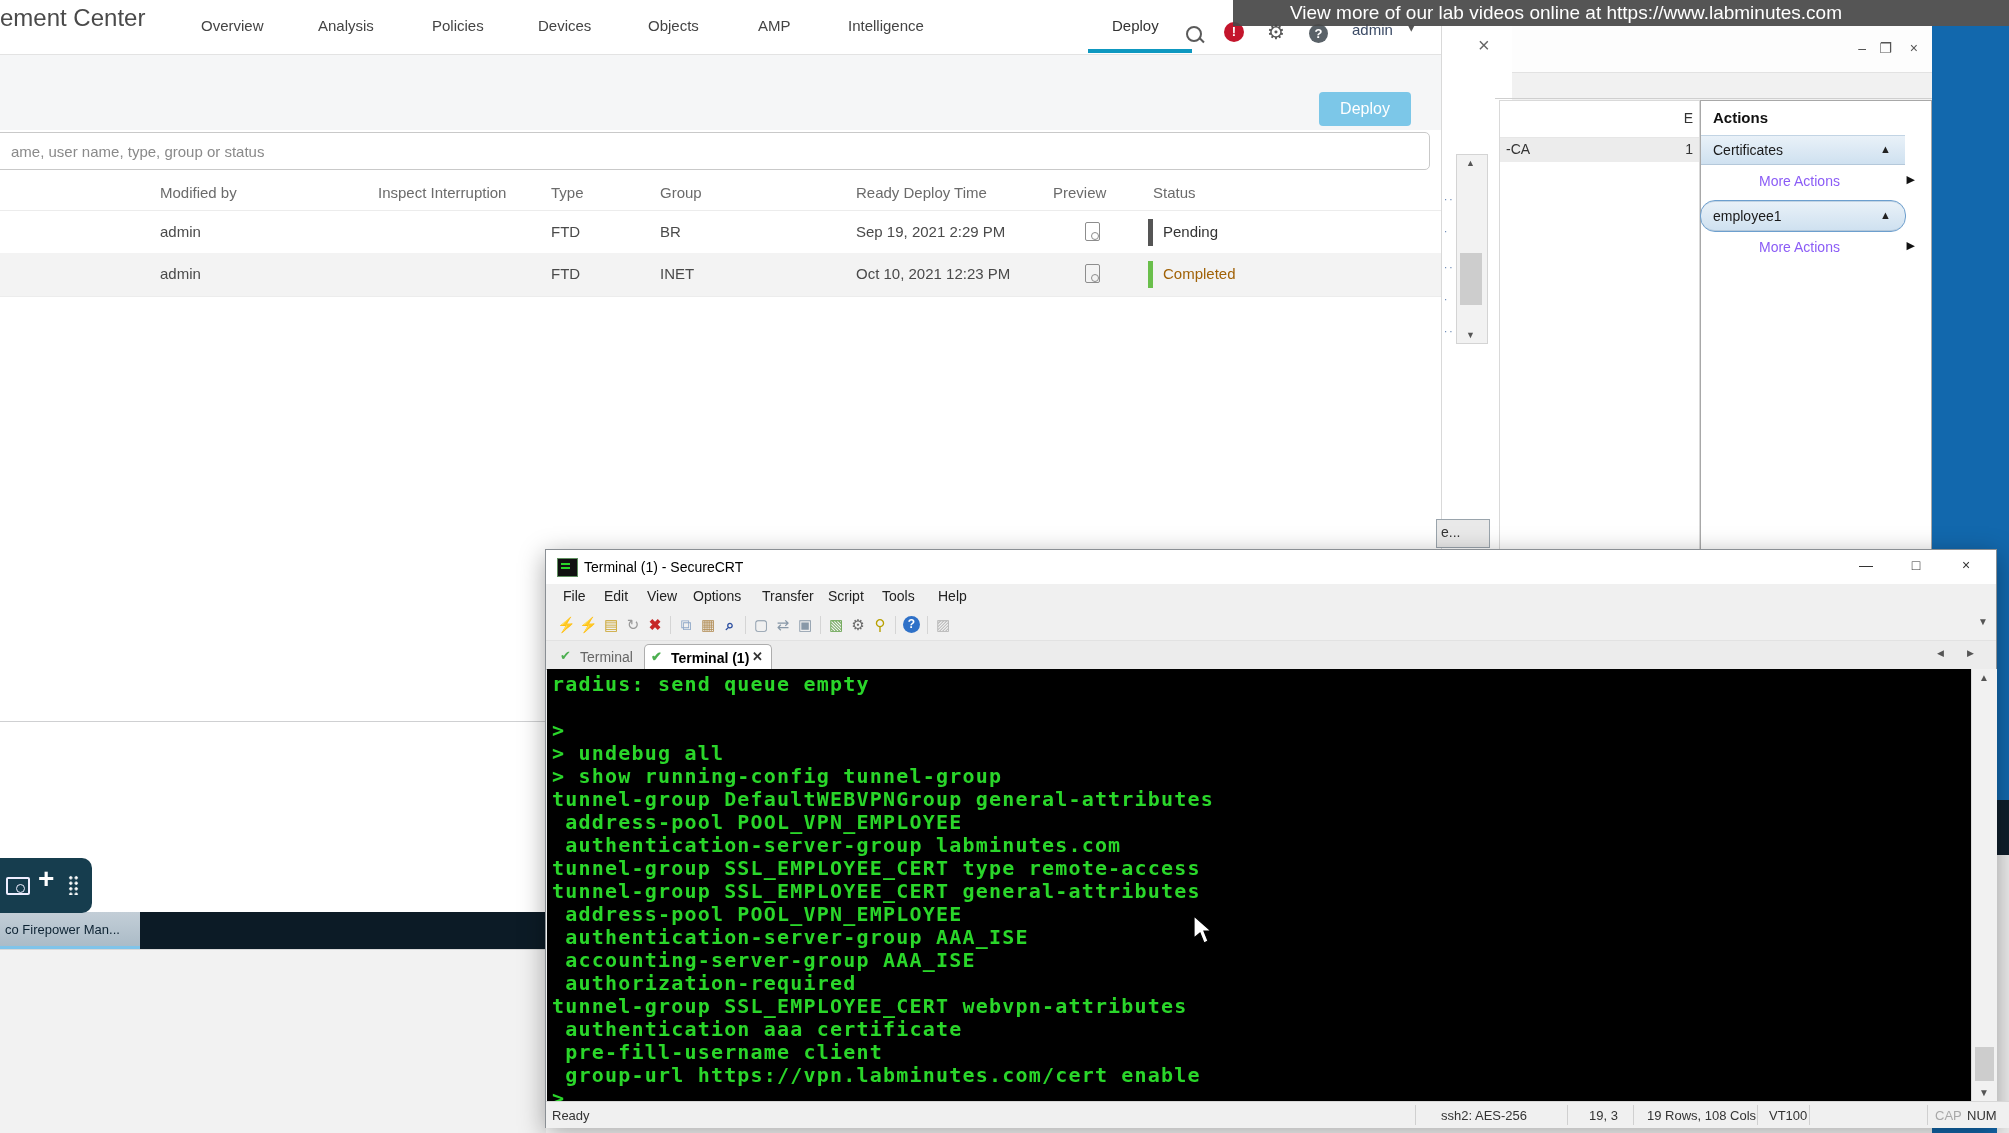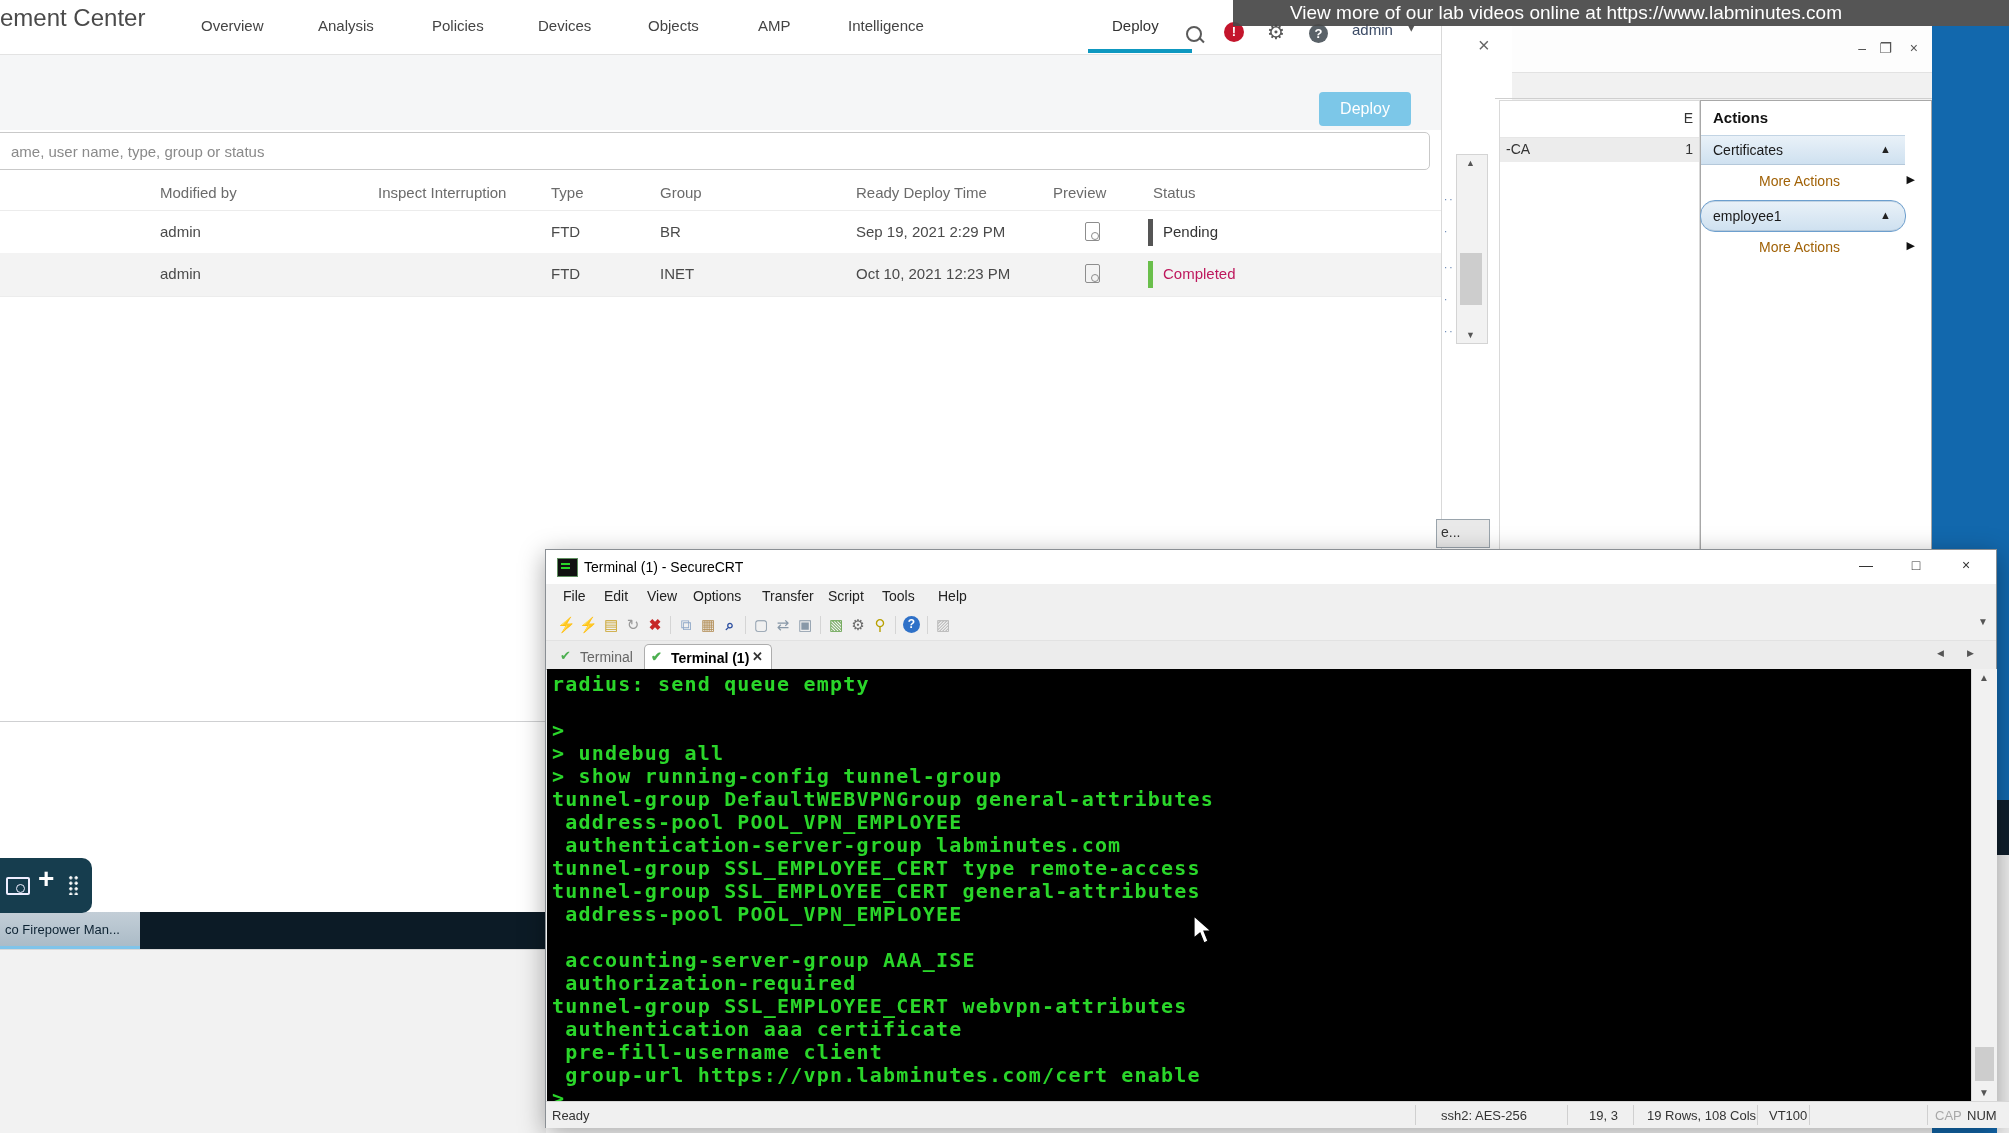--- a/index.html
+++ b/index.html
@@ -70,21 +70,21 @@
   #cert-row-name{position:absolute;left:6px;top:3px;font-size:14px;color:#333;}
   #cert-row-count{position:absolute;right:6px;top:3px;font-size:14px;color:#333;}
 
   #actions-pane{left:1700px;top:100px;width:230px;height:449px;background:#fff;border:1px solid #a8a8a8;}
   #actions-title{position:absolute;left:12px;top:8px;font-size:15px;font-weight:bold;color:#111;}
   .agroup{position:absolute;left:0;width:204px;height:28px;
           background:linear-gradient(#e9f1f8,#cfe1f0);border-top:1px solid #c2d4e4;border-bottom:1px solid #b4c8da;cursor:pointer;}
   .agroup .glabel{position:absolute;left:12px;top:6px;font-size:14px;color:#1a1a1a;}
   .agroup .garrow{position:absolute;right:14px;top:7px;font-size:11px;color:#222;}
   .aitem{position:absolute;left:0;width:228px;height:30px;cursor:pointer;}
-  .aitem .ilabel{position:absolute;left:58px;top:8px;font-size:14px;color:#a16207;}
+  .aitem .ilabel{position:absolute;left:58px;top:8px;font-size:14px;color:#8b5cf6;}
   .aitem .iarrow{position:absolute;right:14px;top:8px;font-size:11px;color:#111;}
   #grp-emp{outline:1px solid #6d9fce;border-radius:14px;}
   #console-topline{left:1495px;top:98px;width:437px;height:1px;background:#cfcfcf;}
 
   
   #crt{left:545px;top:549px;width:1452px;height:579px;background:#f0f0f0;border:1px solid #8a8f94;
        box-sizing:border-box;box-shadow:0 6px 24px rgba(0,0,0,0.35);z-index:10;}
   #crt-title{left:0;top:0;width:100%;height:34px;background:#ffffff;}
   #crt-ico{position:absolute;left:11px;top:8px;width:19px;height:17px;background:#111;border:1px solid #5f8f5f;}
   #crt-ico::after{content:"";position:absolute;left:3px;top:4px;width:9px;height:2px;background:#2ad62a;
@@ -194,21 +194,21 @@
     <span class="stat-txt" style="color:#333333">Pending</span>
   </div>
 
   <div class="abs drow" style="top:253px;background:#f3f3f3">
     <span class="dcell c-mod">admin</span>
     <span class="dcell c-typ">FTD</span>
     <span class="dcell c-grp">INET</span>
     <span class="dcell c-tim">Oct 10, 2021 12:23 PM</span>
     <span class="prev-ico"></span>
     <span class="stat-bar" style="background:#6abf4b"></span>
-    <span class="stat-txt" style="color:#be185d">Completed</span>
+    <span class="stat-txt" style="color:#a16207">Completed</span>
   </div>
   <div class="abs" id="fmc-bottom-line"></div>
 
   <div class="abs" id="dlg-strip">
     <span class="strip-dot" style="top:168px">··</span>
     <span class="strip-dot" style="top:200px">·</span>
     <span class="strip-dot" style="top:236px">··</span>
     <span class="strip-dot" style="top:268px">·</span>
     <span class="strip-dot" style="top:300px">··</span>
     <div class="abs" id="strip-scroll">
@@ -321,20 +321,21 @@
       <span class="tline" style="top:27px"></span>
       <span class="tline" style="top:50px">&gt;</span>
       <span class="tline" style="top:73px">&gt; undebug all</span>
       <span class="tline" style="top:96px">&gt; show running-config tunnel-group</span>
       <span class="tline" style="top:119px">tunnel-group DefaultWEBVPNGroup general-attributes</span>
       <span class="tline" style="top:142px"> address-pool POOL_VPN_EMPLOYEE</span>
       <span class="tline" style="top:165px"> authentication-server-group labminutes.com</span>
       <span class="tline" style="top:188px">tunnel-group SSL_EMPLOYEE_CERT type remote-access</span>
       <span class="tline" style="top:211px">tunnel-group SSL_EMPLOYEE_CERT general-attributes</span>
       <span class="tline" style="top:234px"> address-pool POOL_VPN_EMPLOYEE</span>
+      <span class="tline" style="top:257px"> authentication-server-group AAA_ISE</span>
       <span class="tline" style="top:280px"> accounting-server-group AAA_ISE</span>
       <span class="tline" style="top:303px"> authorization-required</span>
       <span class="tline" style="top:326px">tunnel-group SSL_EMPLOYEE_CERT webvpn-attributes</span>
       <span class="tline" style="top:349px"> authentication aaa certificate</span>
       <span class="tline" style="top:372px"> pre-fill-username client</span>
       <span class="tline" style="top:395px"> group-url https://vpn.labminutes.com/cert enable</span>
       <span class="tline" style="top:418px">&gt;</span>
     </div>
     <div class="abs" id="crt-vscroll">
       <span class="vsarrow" style="top:3px">▲</span>

